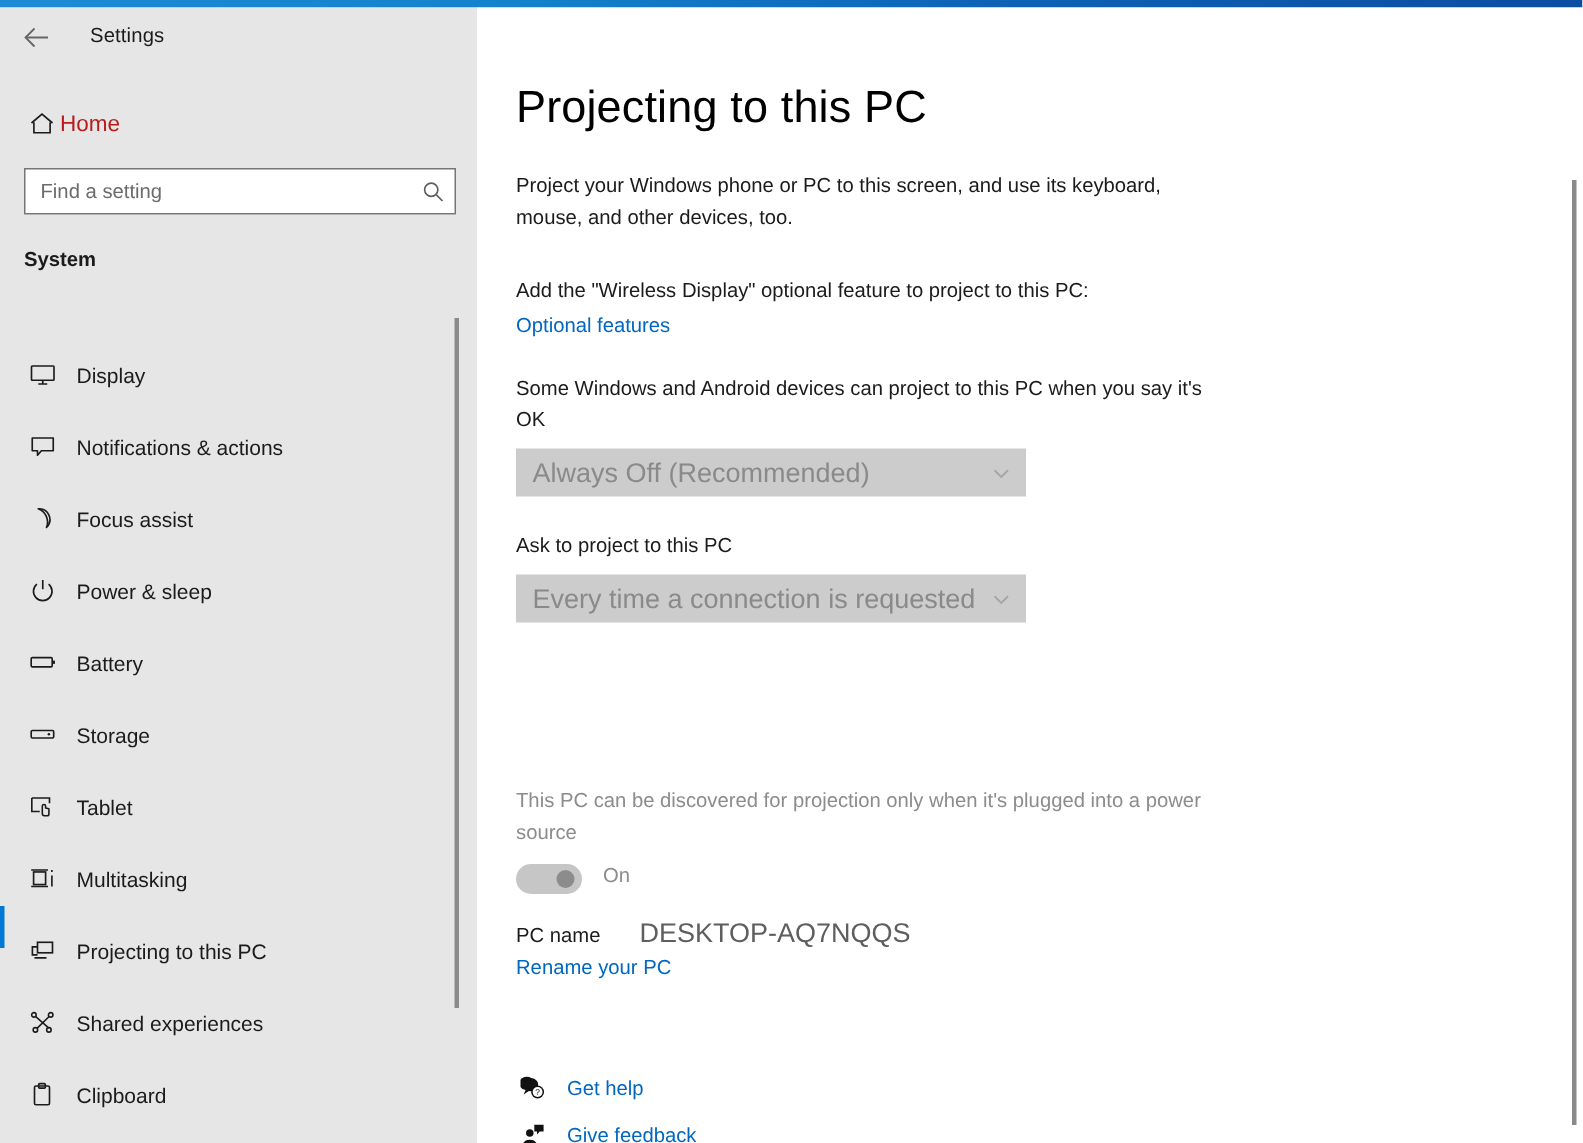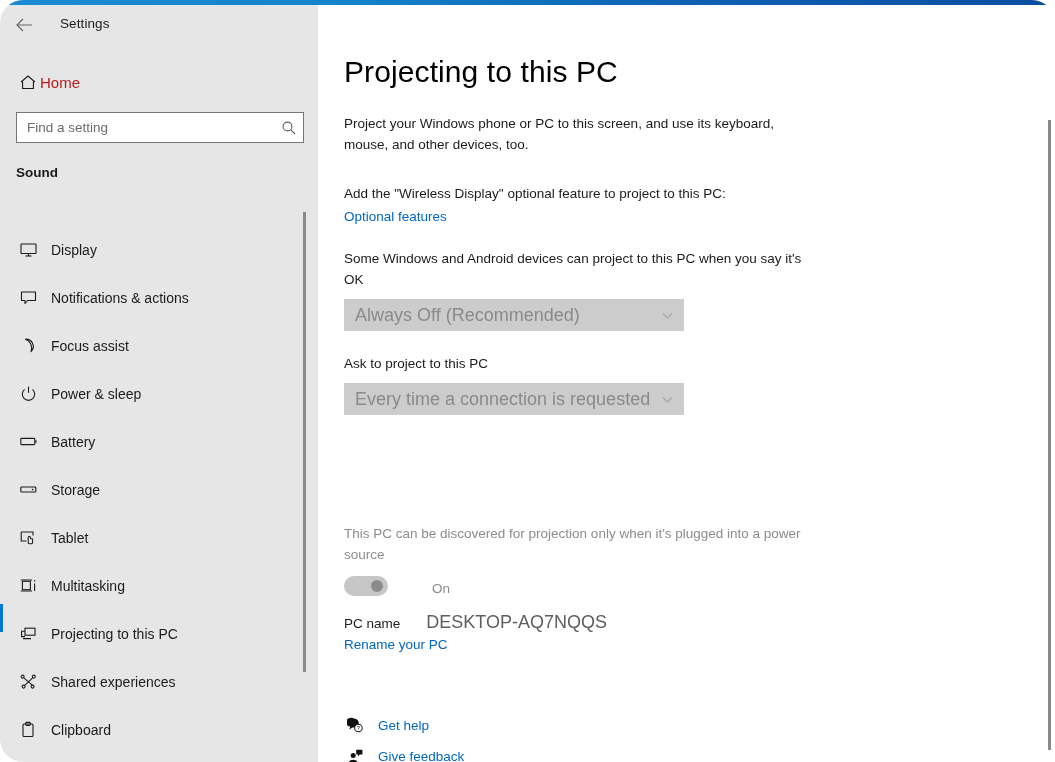--- a/index.html
+++ b/index.html
@@ -3,21 +3,21 @@
 <meta charset="utf-8">
 <style>
   * { box-sizing: border-box; margin: 0; padding: 0; }
   html, body {
     width: 1055px; height: 762px;
     overflow: hidden;
     font-family: "Liberation Sans", sans-serif;
     background: #ffffff;
     color: #000000;
   }
-  #app { position: relative; width: 1055px; height: 762px; overflow: hidden; border-radius: 23px; }
+  #app { position: relative; width: 1055px; height: 762px; overflow: hidden; }
 
   
   .accent-bar {
     position: absolute; top: 0; left: 0; width: 1055px; height: 5px;
     background: linear-gradient(to right, #1a8bd4 0%, #1383cd 32%, #0e63b5 62%, #0b4da2 100%);
   }
 
   
   .sidebar {
     position: absolute; left: 0; top: 5px; width: 318px; height: 757px;
@@ -137,21 +137,21 @@
   }
   .combo-text {
     flex: 1; padding-left: 11px;
     font-size: 18px; color: #8a8a8a;
     white-space: nowrap; overflow: hidden;
   }
   .combo-arrow {
     width: 34px; display: flex; align-items: center; justify-content: center;
   }
 
-  .toggle-row { margin-top: 11px; display: flex; align-items: flex-end; gap: 30px; }
+  .toggle-row { margin-top: 11px; display: flex; align-items: flex-start; }
   .toggle {
     width: 44px; height: 20px; border-radius: 10px;
     background: #c6c6c6; position: relative;
   }
   .toggle .knob {
     position: absolute; top: 4px; right: 5px;
     width: 12px; height: 12px; border-radius: 50%;
     background: #8c8c8c;
   }
   .toggle-state {
@@ -213,21 +213,21 @@
     <div class="search-wrap">
       <input class="search-input" type="text" placeholder="Find a setting" style="">
       <span class="search-icon">
         <svg width="16" height="16" viewBox="0 0 16 16">
           <circle cx="6.5" cy="6.5" r="4.4" fill="none" stroke="#5e5e5e" stroke-width="1.1"></circle>
           <path d="M9.9 9.9 L14 14" stroke="#5e5e5e" stroke-width="1.1" fill="none"></path>
         </svg>
       </span>
     </div>
 
-    <div class="section-head">Sound</div>
+    <div class="section-head">System</div>
 
     <div class="nav-list">
 
       <div class="nav-item">
         <span class="selbar"></span>
         <span class="nav-ico">
           <svg width="19" height="17" viewBox="0 0 19 17">
             <rect x="2" y="3" width="15" height="9.5" rx="0.5" fill="none" stroke="#1b1b1b" stroke-width="1.1"></rect>
             <path d="M6.5 15 L12.5 15" stroke="#1b1b1b" stroke-width="1.1"></path>
             <path d="M9.5 12.5 L9.5 15" stroke="#1b1b1b" stroke-width="1.1"></path>

